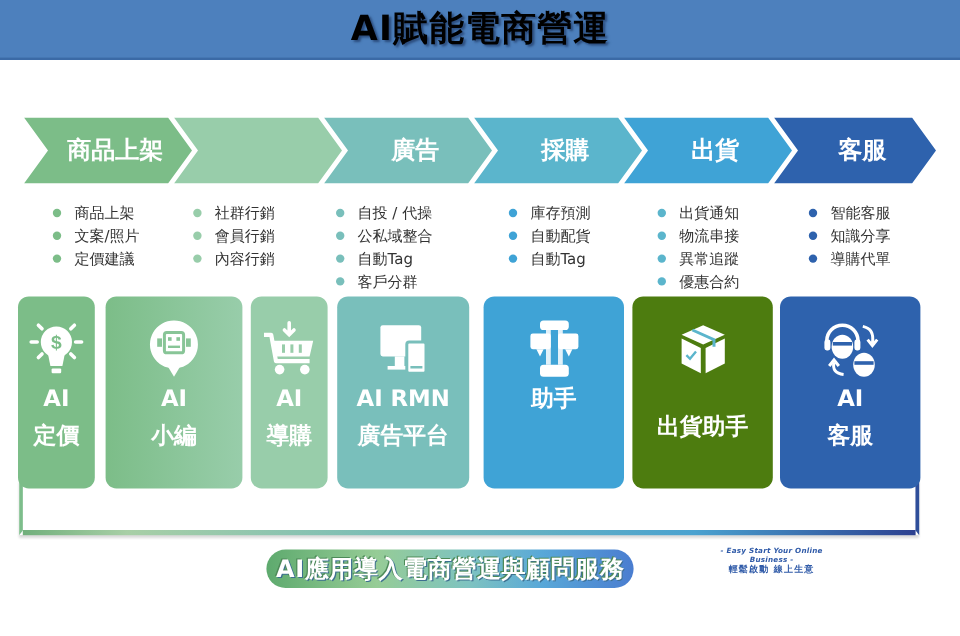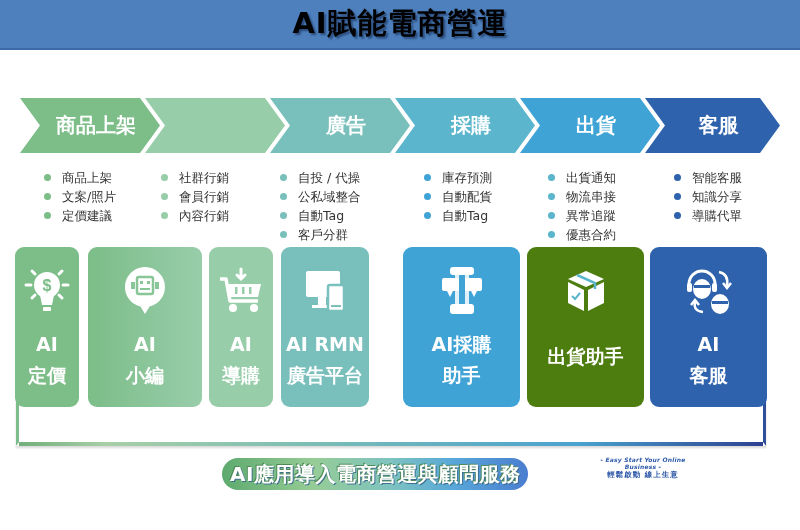--- a/index.html
+++ b/index.html
@@ -37,21 +37,21 @@
     display: inline-block; width: 7px; height: 7px; border-radius: 50%;
     margin-right: 11px; flex: none;
   }
 
   
   .card {
     position: absolute; top: 247px; height: 160px; border-radius: 9px;
     color: #fff; display: flex; flex-direction: column; align-items: center;
   }
   .card .icon { margin-top: 18px; width: 52px; height: 52px; display: flex; align-items: center; justify-content: center; }
-  .card .text { margin-top: 12px; text-align: center; font-weight: bold; font-size: 19px; line-height: 31px; }
+  .card .text { text-align: center; font-weight: bold; font-size: 19px; line-height: 31px; }
 
   
   .bracket {
     position: absolute; left: 16px; top: 400px; width: 750px; height: 46px;
     border-left: 3px solid #7dbd8b;
     border-right: 3px solid #2f4f9a;
     border-bottom: 4px solid transparent;
     background:
       linear-gradient(#fff,#fff) padding-box,
       linear-gradient(90deg,#6fae7a 0%, #a8cfa6 12%, #7bbdb6 40%, #4aa2d0 75%, #2c3f8f 100%) border-box;
@@ -257,21 +257,21 @@
       <circle cx="17" cy="43" r="4" fill="#fff"></circle>
         <circle cx="38" cy="43" r="4" fill="#fff"></circle>
     </svg>
   </div>
   <div class="text">
     <div>AI</div>
     <div>導購</div>
   </div>
 </div>
 
-<div class="card" style="left:281px;width:88px;background:#79bfbb">
+<div class="card" style="left:281px;width:110px;background:#79bfbb">
   <div class="icon">
     <svg width="50" height="52" viewBox="0 0 50 52">
       <rect x="6" y="6" width="34" height="26" rx="2" fill="#fff"></rect>
       <rect x="18" y="32" width="8" height="8" fill="#fff"></rect>
       <rect x="12" y="40" width="20" height="3" fill="#fff"></rect>
       <rect x="28" y="20" width="16" height="26" rx="2" fill="#fff" stroke="#79bfbb" stroke-width="2.5"></rect>
       <line x1="31" y1="41" x2="41" y2="41" stroke="#79bfbb" stroke-width="2"></line>
     </svg>
   </div>
   <div class="text">
@@ -286,21 +286,20 @@
       <rect x="13" y="3" width="24" height="8" rx="3" fill="#fff"></rect>
       <rect x="13" y="40" width="24" height="10" rx="3" fill="#fff"></rect>
       <rect x="5" y="14" width="17" height="13" rx="2" fill="#fff"></rect>
       <path d="M10 27 L13 33 L16 27 Z" fill="#fff"></path>
       <rect x="28" y="14" width="17" height="13" rx="2" fill="#fff"></rect>
       <path d="M34 27 L37 33 L40 27 Z" fill="#fff"></path>
       <path d="M18 11 L22 11 L22 40 L18 40 Z M28 11 L32 11 L32 40 L28 40 Z" fill="#fff" opacity="0.85"></path>
     </svg>
   </div>
   <div class="text">
-    <div>AI採購</div>
     <div>助手</div>
   </div>
 </div>
 
 <div class="card" style="left:527px;width:117px;background:#4d7c0f">
   <div class="icon">
     <svg width="50" height="52" viewBox="0 0 50 52">
       <path d="M25 6 L43 14 L25 22 L7 14 Z" fill="#fff"></path>
       <path d="M7 17 L23 25 L23 46 L7 38 Z" fill="#fff"></path>
       <path d="M43 17 L27 25 L27 46 L43 38 Z" fill="#fff"></path>

